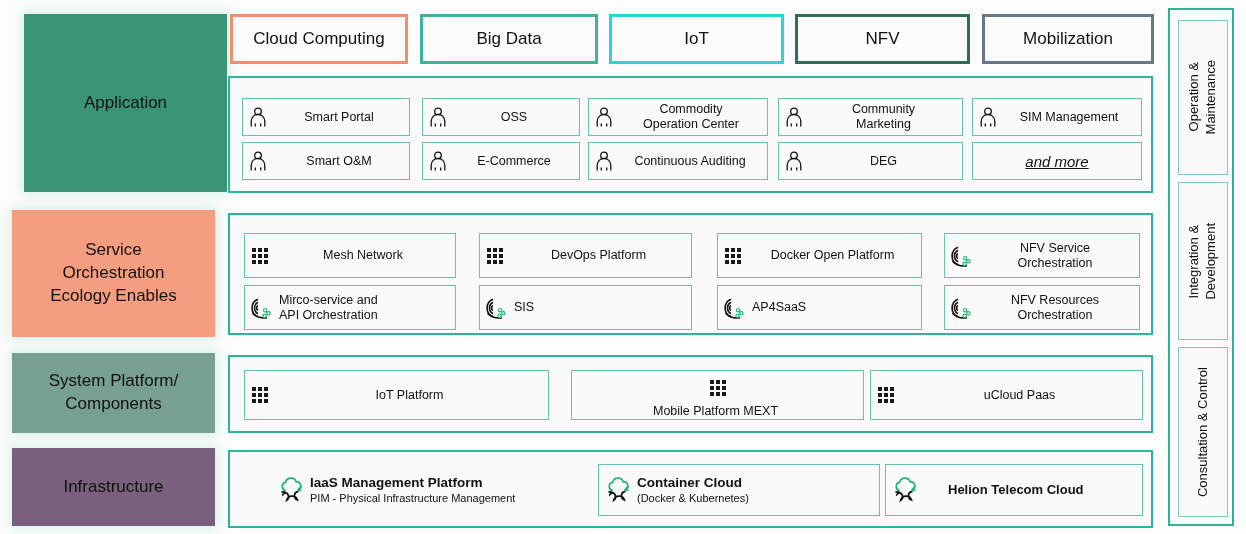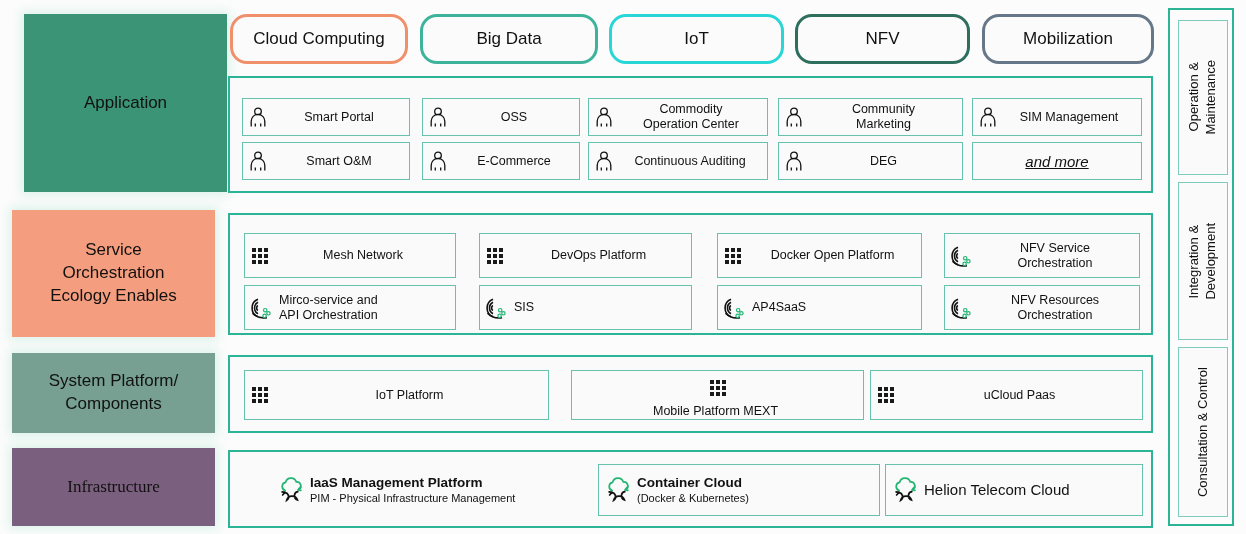--- a/index.html
+++ b/index.html
@@ -38,21 +38,21 @@
     box-sizing:border-box;
     box-shadow:0 0 10px 3px rgba(160,225,200,.35);
   }
 
   
   .pill{
     position:absolute;
     background:#fbfbfb;
     box-sizing:border-box;
     display:flex;align-items:center;justify-content:center;
-    font-size:17px;color:#111;border-radius:17px;
+    font-size:17px;color:#111;
   }
 
   
   .tile-label{
     font-size:12.5px;
     line-height:1.18;
     color:#111;
     text-align:center;
     flex:1;
     padding-right:4px;
@@ -117,21 +117,21 @@
       <div class="layer-label" style="left: 12px; top: 210px; width: 203px; height: 127px; background: rgb(245, 158, 127); font-size: 17px;">
         <span style="white-space: pre-line;">Service
 Orchestration
 Ecology Enables</span>
       </div>
       <div class="layer-label" style="left: 12px; top: 353px; width: 203px; height: 80px; background: rgb(119, 160, 147); font-size: 17px;">
         <span style="white-space: pre-line;">System Platform/
 Components</span>
       </div>
       <div class="layer-label" style="left: 12px; top: 448px; width: 203px; height: 78px; background: rgb(123, 95, 126); font-size: 17px;">
-        <span style="white-space: pre-line; font-family: Liberation Serif, serif;">Infrastructure</span>
+        <span style="white-space: pre-line;">Infrastructure</span>
       </div>
     </div>
 
   <div id="pills">
       <div class="pill" style="left: 230px; top: 14px; width: 178px; height: 50px; border: 3px solid rgb(240, 144, 106);">
         <span>Cloud Computing</span>
       </div>
       <div class="pill" style="left: 420px; top: 14px; width: 178px; height: 50px; border: 3px solid rgb(60, 179, 154);">
         <span>Big Data</span>
       </div>
@@ -448,21 +448,21 @@
       <div class="tile" style="position: absolute; left: 655px; top: 12px; width: 258px; height: 52px;">
         <span class="icon-wrap" style="width: 38px; min-width: 38px;">
           <svg class="ic-cloud" width="30" height="26" viewBox="0 0 30 26" fill="none">
             <path d="M9.2 13.6 A4.3 4.3 0 0 1 9.6 5.3 A5.6 5.6 0 0 1 20.3 4.9 A4.2 4.2 0 0 1 23 12.6" stroke="#22b573" stroke-width="1.7" fill="none" stroke-linecap="round"></path>
             <path d="M22 12.8 L24.4 10.2 M22 12.8 L24.9 13.4" stroke="#22b573" stroke-width="1.7" fill="none" stroke-linecap="round"></path>
             <path d="M21.8 14.6 A4.3 4.3 0 0 0 21.4 22.9 A5.6 5.6 0 0 0 10.7 23.3 A4.2 4.2 0 0 0 8 15.6" stroke="#111" stroke-width="1.7" fill="none" stroke-linecap="round"></path>
             <path d="M9 15.4 L6.6 18 M9 15.4 L6.1 14.8" stroke="#111" stroke-width="1.7" fill="none" stroke-linecap="round"></path>
           </svg>
         </span>
         <div class="infra-txt">
-          <div class="infra-main" style="font-weight: normal; font-size: 15px;">Helion Telecom Cloud</div>
+          <div class="infra-main" style="font-weight: bold; font-size: 13px; margin-left: 24px;">Helion Telecom Cloud</div>
         </div>
       </div>
     </div>
 
   <div id="sidebar" class="side-outer" style="left: 1168px; top: 8px; width: 66px; height: 518px;">
       <div class="side-box" style="left: 8px; top: 10px; width: 50px; height: 155px;">
         <span class="side-text">Operation &amp;
 Maintenance</span>
       </div>
       <div class="side-box" style="left: 8px; top: 172px; width: 50px; height: 158px;">

